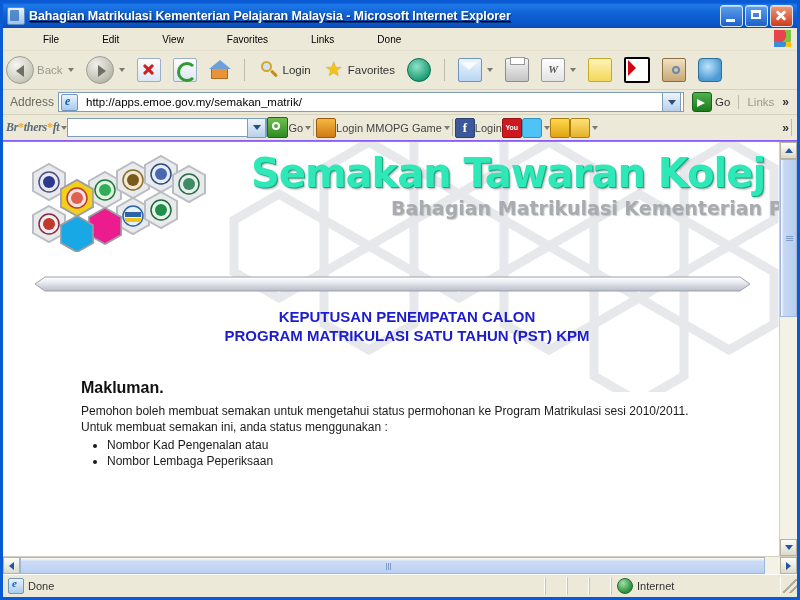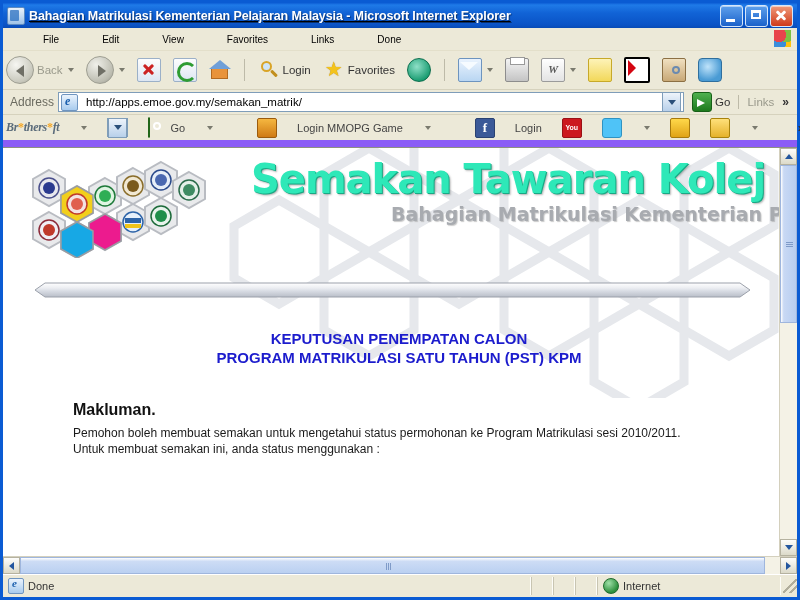--- a/index.html
+++ b/index.html
@@ -139,22 +139,22 @@
   }
   .addr-dd:after{content:"";width:0;height:0;border-left:4px solid transparent;border-right:4px solid transparent;border-top:5px solid #2a4f7a;}
   .gobtn{display:flex;align-items:center;gap:3px;padding:0 4px;}
   .go-ic{width:18px;height:18px;background:linear-gradient(180deg,#4fb04f,#1d7a1d);border:1px solid #176017;border-radius:3px;position:relative;}
   .go-ic:after{content:"";position:absolute;left:4px;top:6px;border-top:4px solid transparent;border-bottom:4px solid transparent;border-left:8px solid #fff;}
   .links-area{display:flex;align-items:center;gap:8px;padding-right:4px;border-left:1px solid #bdbaa8;padding-left:8px;}
   .chev{font-size:12px;color:#333;font-weight:bold;}
   
   .bsbar{
     height:25px;flex:0 0 25px;background:#ece9d8;
-    display:flex;align-items:center;padding:0 3px;gap:20px;
-    border-bottom:7px solid #8b5cf6;
+    display:flex;align-items:center;padding:0 3px;gap:0;
+    border-bottom:1px solid #8b5cf6;
   }
   .bs-logo{font:italic bold 12px "Liberation Serif",serif;color:#5a6b7a;letter-spacing:-.3px;white-space:nowrap;}
   .bs-logo i{color:#f5a623;font-style:normal;}
   .bs-input{
     width:200px;height:19px;background:#fff;border:1px solid #7f9db9;
     display:flex;align-items:center;box-sizing:border-box;
   }
   .bs-go{width:19px;height:19px;background:linear-gradient(180deg,#6fbf4f,#2f8a22);border:1px solid #22661a;border-radius:2px;position:relative;}
   .bs-go:after{content:"";position:absolute;left:4px;top:4px;width:8px;height:8px;border:2px solid #fff;border-radius:50%;box-sizing:border-box;}
   .bs-lbl{font-size:11px;color:#444;white-space:nowrap;}
@@ -194,21 +194,21 @@
   }
   .banner-sub{
     position:absolute;left:388px;top:55px;
     font-size:19px;font-weight:bold;color:#a8abb0;white-space:nowrap;
     text-shadow:1px 1px 1px rgba(150,150,150,.5);
     font-family:"DejaVu Sans", sans-serif;
   }
   .divider{
     position:absolute;left:32px;top:134px;width:715px;height:16px;
   }
-  .content{position:absolute;left:8px;top:165px;width:100%;margin-top:16px;}
+  .content{position:absolute;left:16px;top:165px;width:100%;}
   .head-line{
     text-align:center;color:#1c1ccd;font-weight:bold;font-size:15px;line-height:19px;
   }
   .info{margin:34px 0 0 62px;}
   .info-title{font-size:16px;font-weight:bold;color:#111;margin-bottom:6px;}
   .info-p{font-size:12px;color:#1a1a1a;line-height:16px;}
   .info-ul{margin:2px 0 0 0;padding-left:26px;}
   .info-ul li{font-size:12px;color:#1a1a1a;line-height:16px;}
   
   .vscroll{
@@ -263,21 +263,21 @@
   .st-pane{
     height:18px;display:flex;align-items:center;gap:4px;padding:0 5px;
     border-left:1px solid #c8c5b2;border-right:1px solid #fdfdf8;box-sizing:border-box;
   }
   .st-main{flex:1 1 auto;border-left:none;}
   .st-small{width:22px;}
   .st-txt{font-size:11px;color:#333;white-space:nowrap;}
   .st-ie{width:14px;height:14px;border:1px solid #6f95c0;background:linear-gradient(180deg,#eaf3fd,#a8cbee);border-radius:2px;position:relative;}
   .st-ie:after{content:"e";position:absolute;left:3px;top:-2px;font:italic bold 11px "Liberation Serif",serif;color:#1a5fae;}
   .st-globe{width:14px;height:14px;border-radius:50%;background:radial-gradient(circle at 35% 30%,#9fe0a8,#2c8f3c 70%);border:1px solid #1f6b2c;}
-  .st-zone{width:184px;justify-content:flex-start;}
+  .st-zone{width:170px;justify-content:flex-start;}
   .grip{
     width:14px;height:14px;margin-left:2px;
     background:
       linear-gradient(135deg,transparent 45%,#b0ad9b 45%,#b0ad9b 55%,transparent 55%),
       linear-gradient(135deg,transparent 70%,#b0ad9b 70%,#b0ad9b 80%,transparent 80%);
   }
 </style>
 </head>
 <body>
 
@@ -495,20 +495,24 @@
           </div>
 
           <div class="content">
             <div class="head-line">KEPUTUSAN PENEMPATAN CALON</div>
             <div class="head-line">PROGRAM MATRIKULASI SATU TAHUN (PST) KPM</div>
 
             <div class="info">
               <div class="info-title">Makluman.</div>
               <div class="info-p">Pemohon boleh membuat semakan untuk mengetahui status permohonan ke Program Matrikulasi sesi 2010/2011.</div>
               <div class="info-p">Untuk membuat semakan ini, anda status menggunakan :</div>
+              <ul class="info-ul">
+                <li>Nombor Kad Pengenalan atau</li>
+                <li>Nombor Lembaga Peperiksaan</li>
+              </ul>
             </div>
 
           </div>
         </div>
 
         <div class="vscroll">
           <div class="sb-btn up">
               <span class="ar"></span>
             </div>
           <div class="sb-track">

